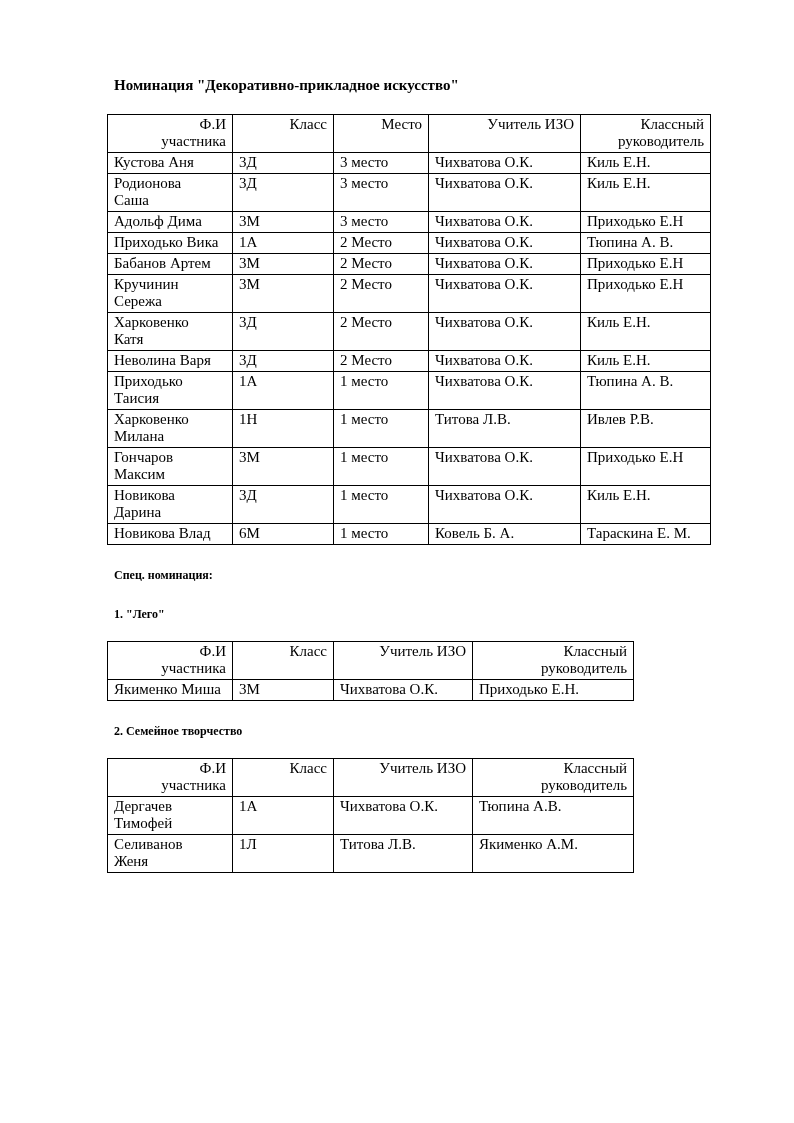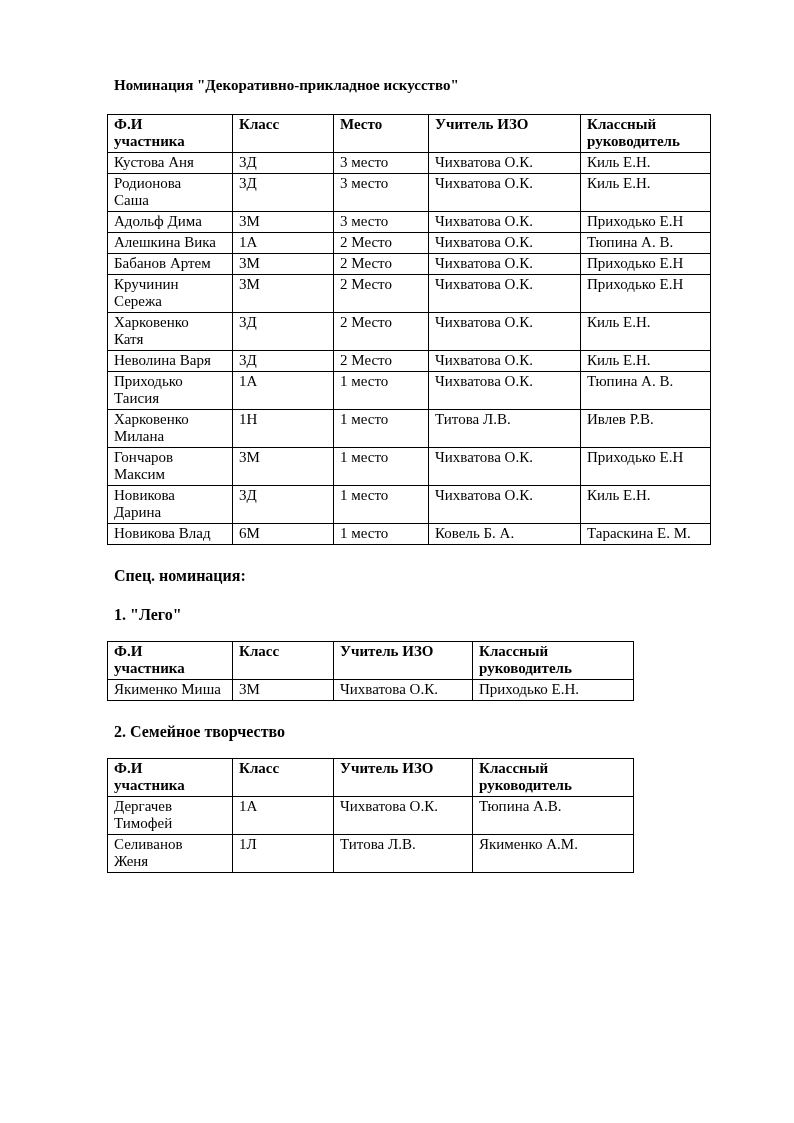--- a/index.html
+++ b/index.html
@@ -19,21 +19,21 @@
     overflow: hidden;
   }
   .doc-title {
     font-size: 15px;
     font-weight: bold;
     line-height: 17px;
     margin: 0 0 20px 0;
     white-space: pre-line;
   }
   .heading {
-    font-size: 16px;
+    font-size: 12px;
     font-weight: bold;
     line-height: 17px;
     margin: 0;
     white-space: pre-line;
   }
   .spec-heading   { margin: 22px 0 0 0; }
   .sub-heading    { margin: 22px 0 18px 0; }
   table {
     border-collapse: collapse;
     table-layout: fixed;
@@ -42,22 +42,22 @@
   th, td {
     border: 1px solid #000;
     vertical-align: top;
     padding: 1px 6px 2px 6px;
     font-size: 15px;
     line-height: 17px;
     white-space: pre-line;
     overflow: hidden;
   }
   th {
-    font-weight: bold;
-    text-align: left;
+    font-weight: normal;
+    text-align: right;
   }
   td {
     text-align: left;
   }
 </style>
 </head>
 <body>
 
 <div class="page">
 
@@ -99,21 +99,21 @@
           <td>Киль Е.Н.</td>
         </tr>
         <tr>
           <td>Адольф Дима</td>
           <td>3М</td>
           <td>3 место</td>
           <td>Чихватова О.К.</td>
           <td>Приходько Е.Н</td>
         </tr>
         <tr>
-          <td>Алешкина Вика</td>
+          <td>Приходько Вика</td>
           <td>1А</td>
           <td>2 Место</td>
           <td>Чихватова О.К.</td>
           <td>Тюпина А. В.</td>
         </tr>
         <tr>
           <td>Бабанов Артем</td>
           <td>3М</td>
           <td>2 Место</td>
           <td>Чихватова О.К.</td>

